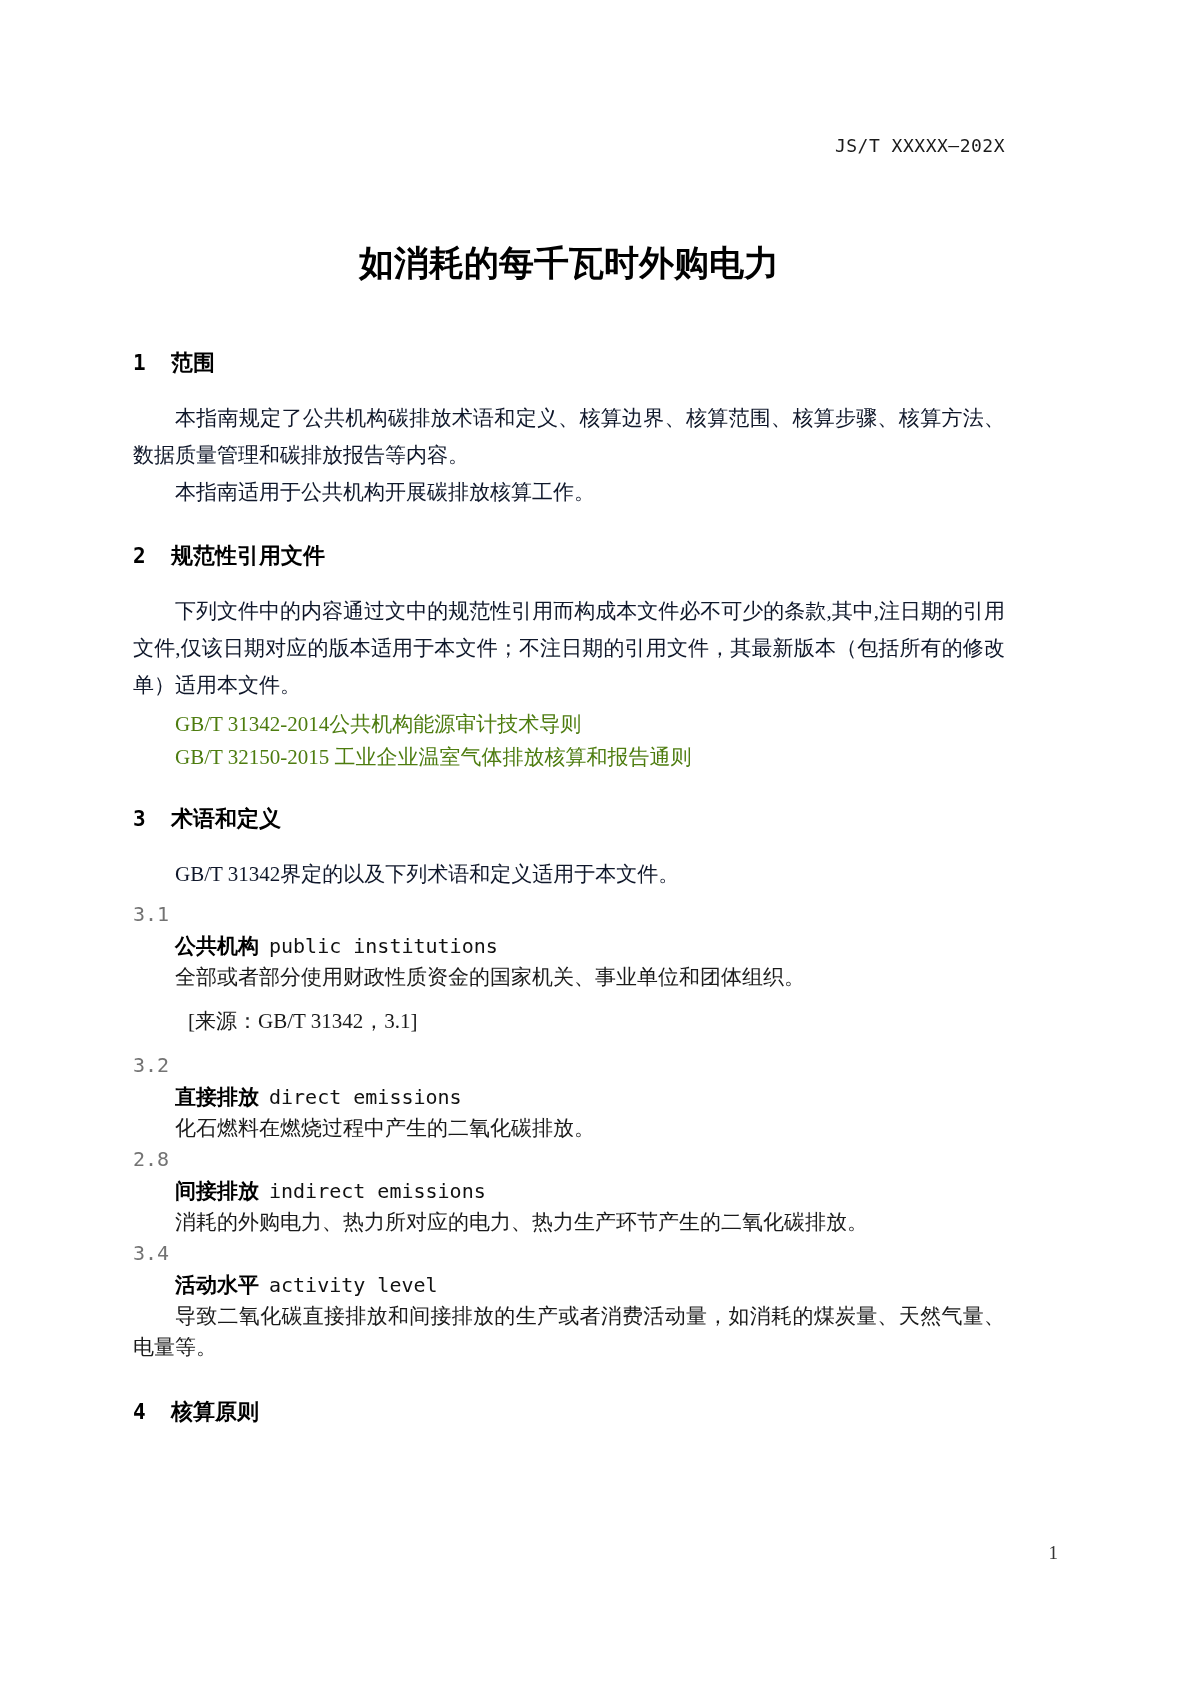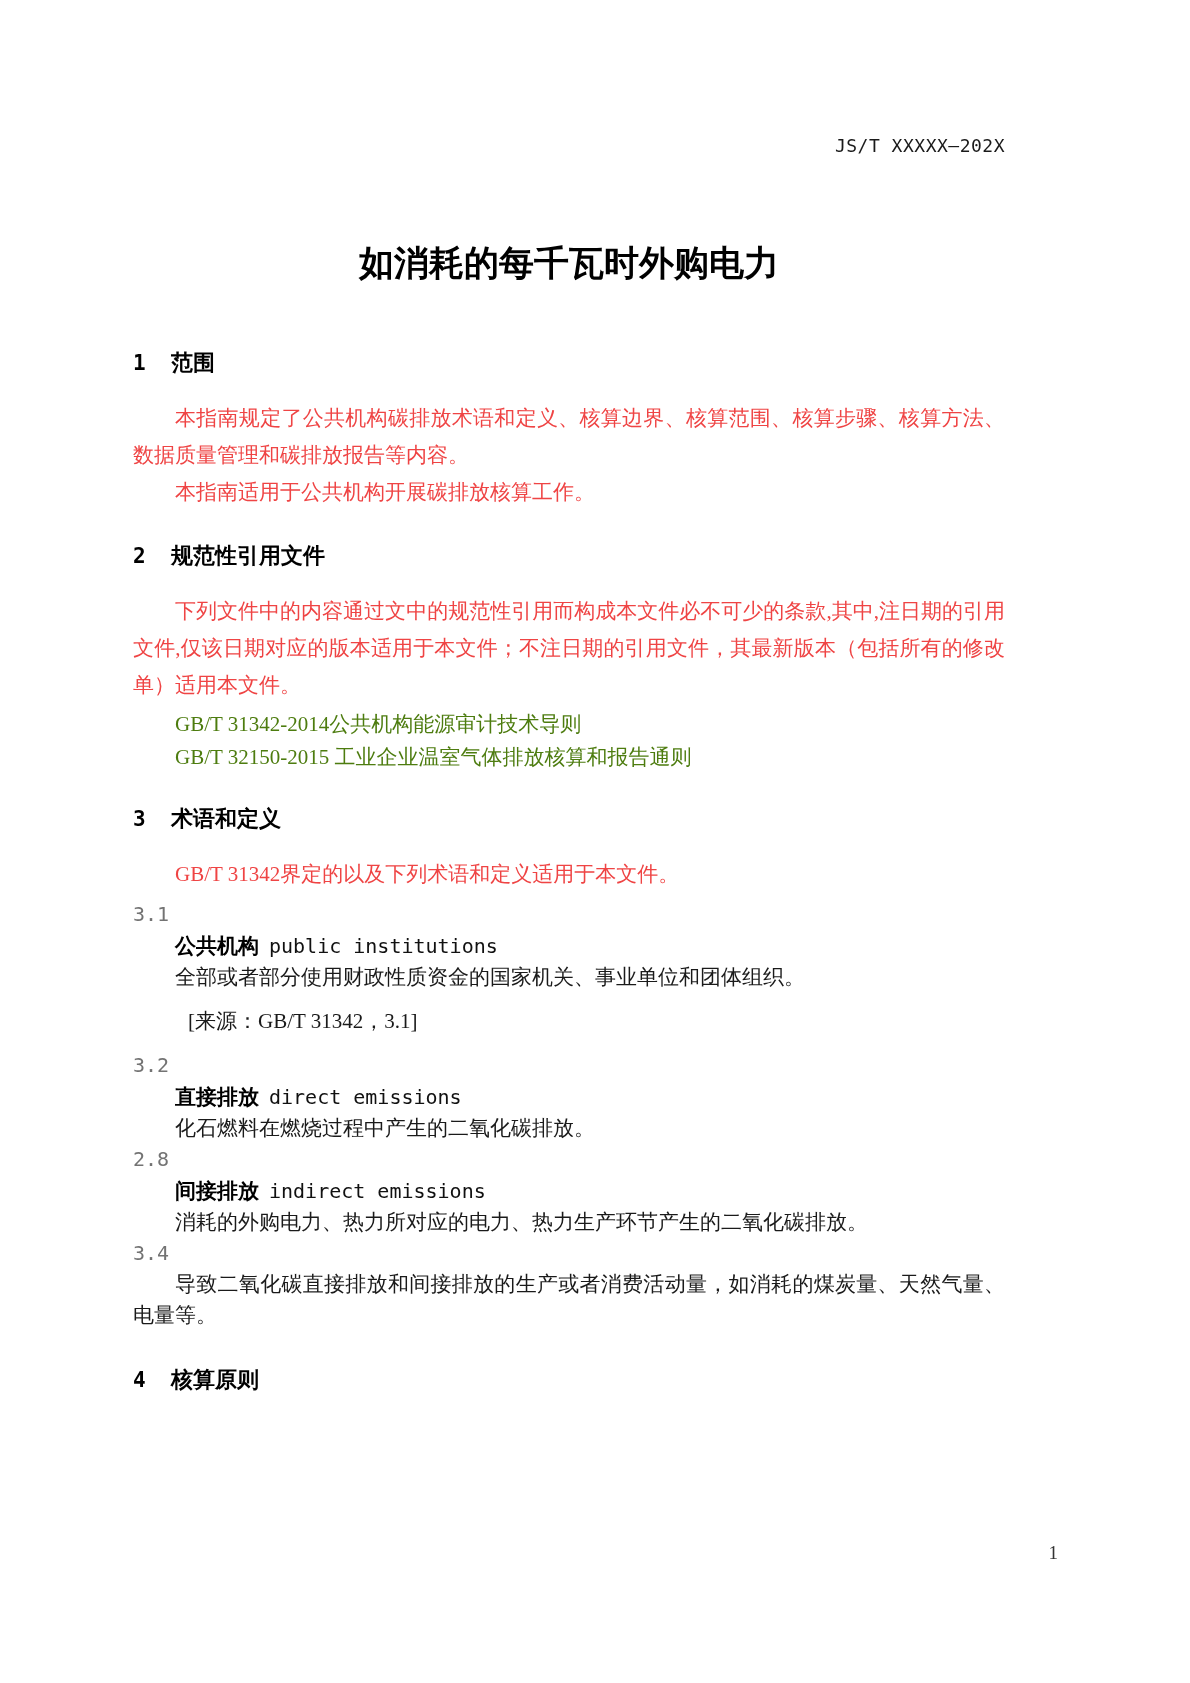--- a/index.html
+++ b/index.html
@@ -42,21 +42,21 @@
     font-family:"DejaVu Sans Mono",monospace;
     font-weight:bold;
     font-size:21px;
   }
   .sec-heading.first{margin-top:64px;}
   .body-para{
     margin:22px 0 0 0;
     font-size:21px;line-height:37px;
     text-align:justify;
     text-indent:42px;
-    color:#ef4444;
+    color:#0f172a;
   }
   .ref-line{
     margin:0;
     font-size:21px;line-height:33px;
     padding-left:42px;
     color:#4d7c0f;
   }
   .refs{margin-top:4px;}
   .terms{margin-top:6px;}
   .term-id{
@@ -152,20 +152,23 @@
     <div>
       <div class="term-id">2.8</div>
       <div class="term-line">
         <span class="term-zh">间接排放</span><span class="term-en">indirect emissions</span>
       </div>
       <p class="term-def">消耗的外购电力、热力所对应的电力、热力生产环节产生的二氧化碳排放。</p>
     </div>
 
     <div>
       <div class="term-id">3.4</div>
+      <div class="term-line">
+        <span class="term-zh">活动水平</span><span class="term-en">activity level</span>
+      </div>
       <p class="term-def">导致二氧化碳直接排放和间接排放的生产或者消费活动量，如消耗的煤炭量、天然气量、电量等。</p>
     </div>
 
 
   </div>
 
   <div class="sec-heading" style="margin-top:34px;">
     <span class="sec-num">4</span>
     <span>核算原则</span>
   </div>

